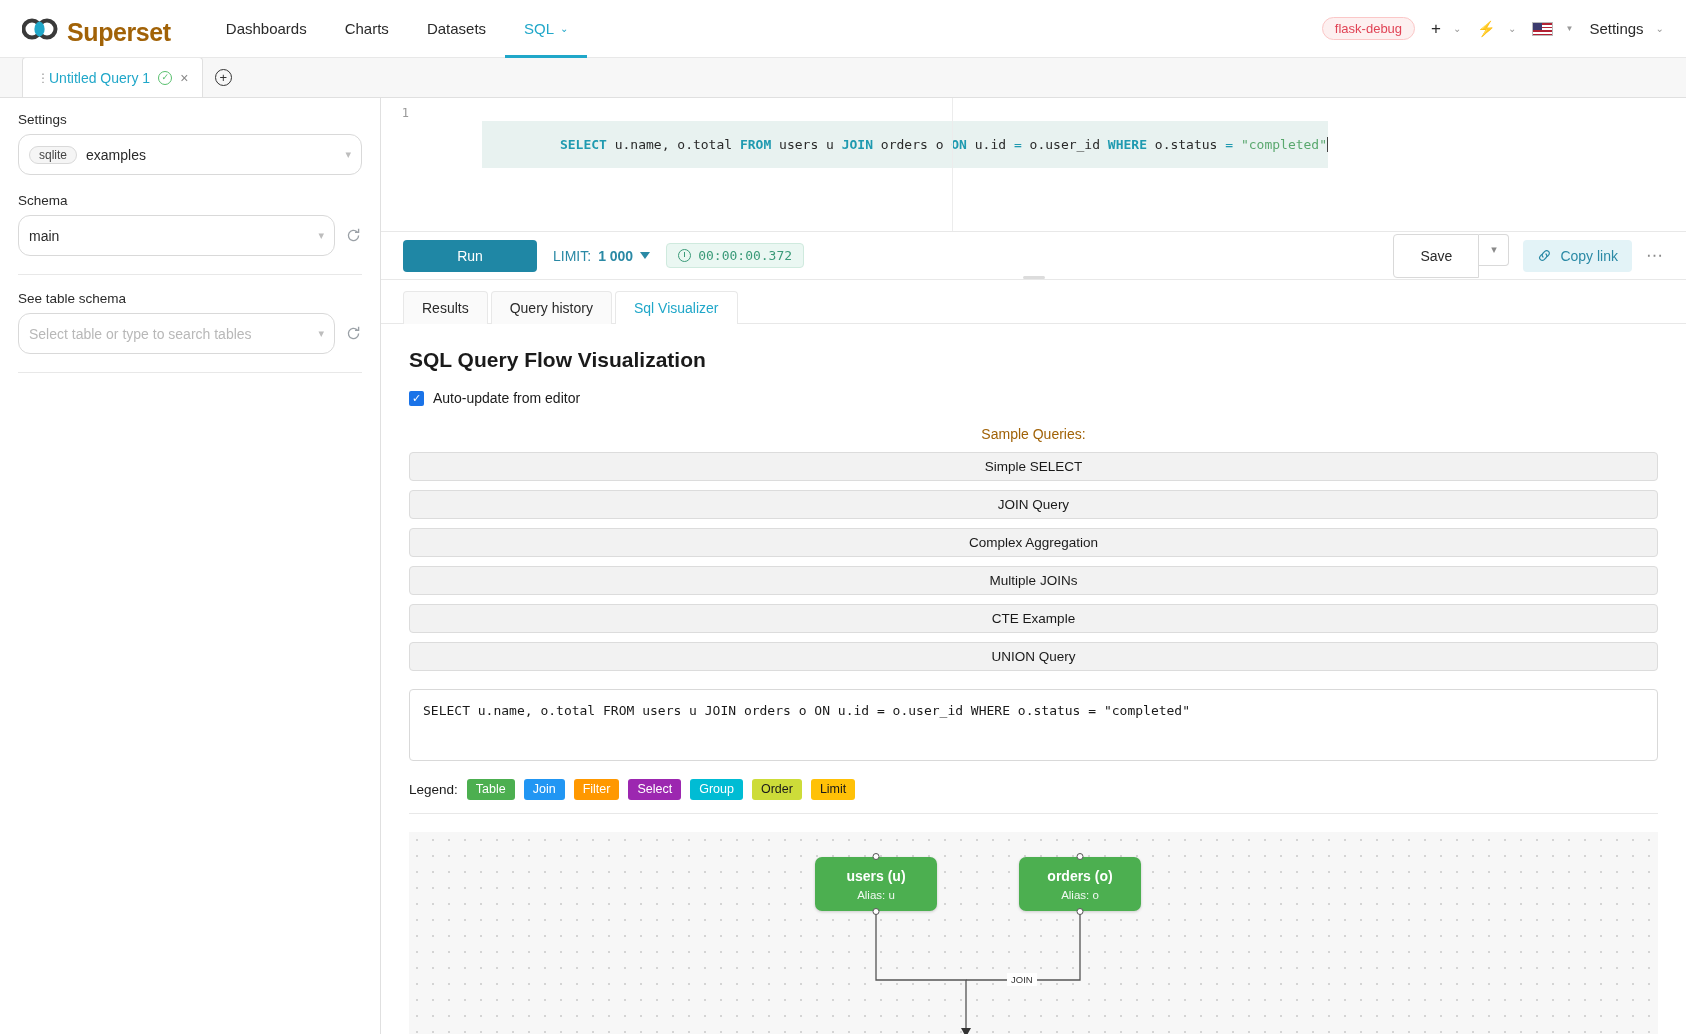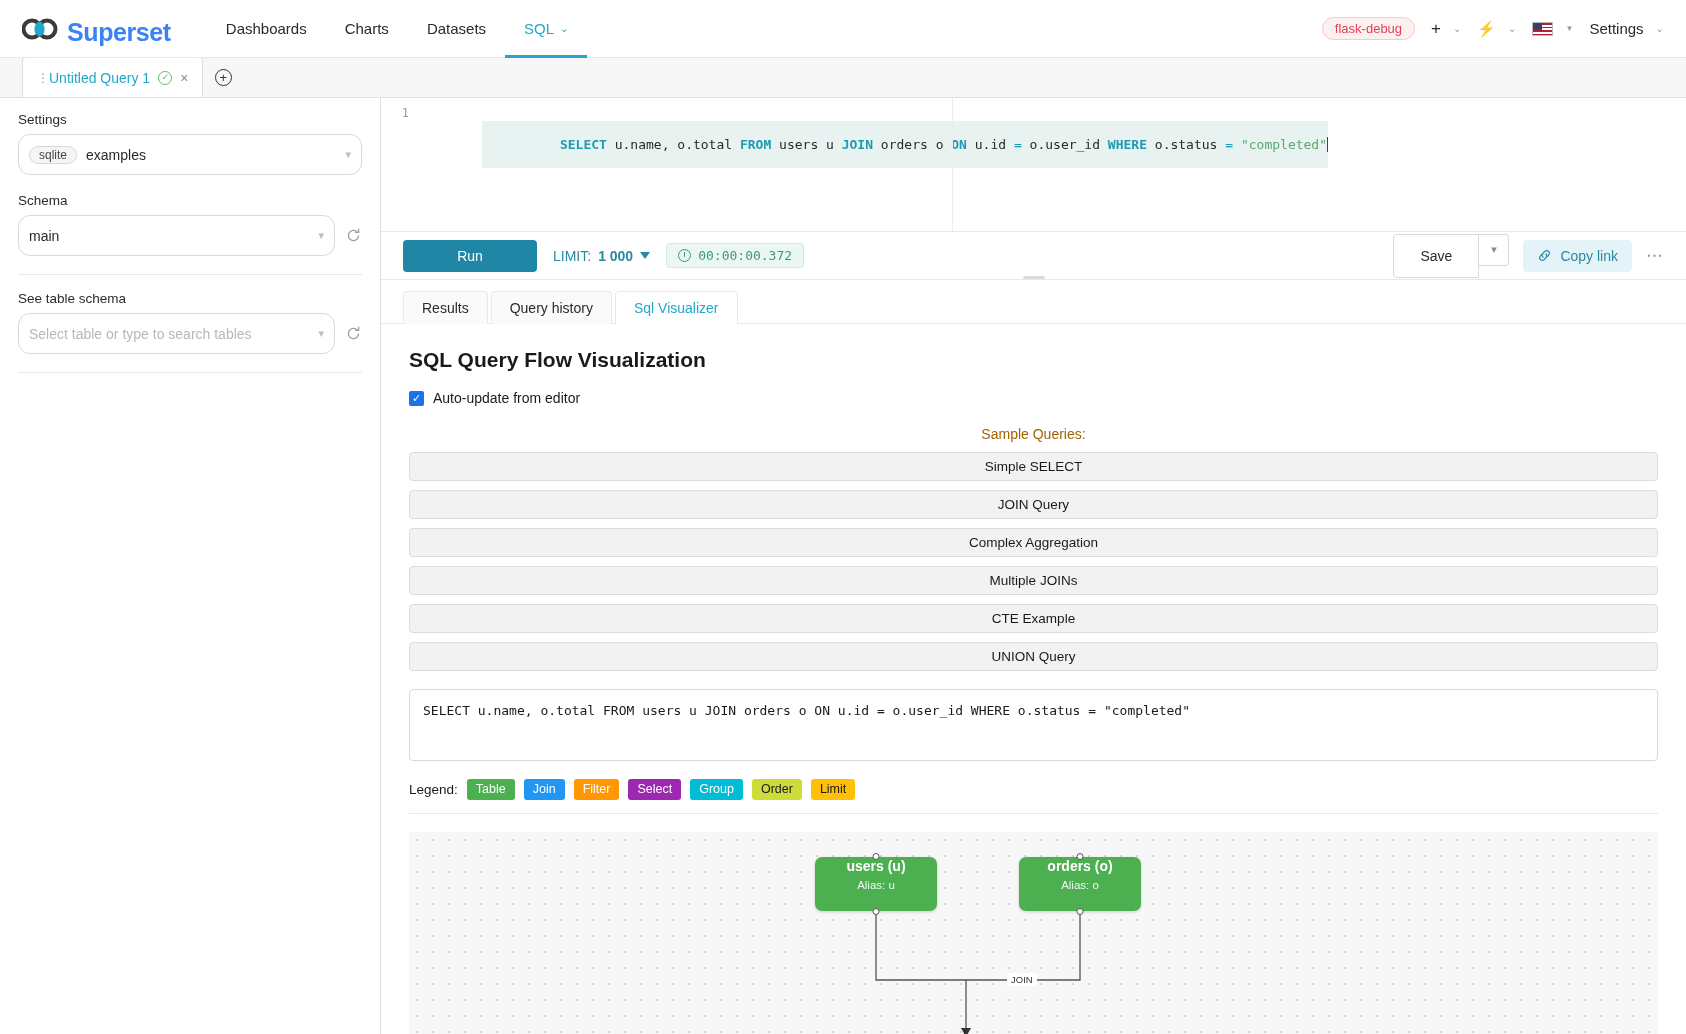--- a/index.html
+++ b/index.html
@@ -20,21 +20,21 @@
     align-items: center;
     padding: 0 22px;
     background: #fff;
     position: relative;
   }
   .brand {
     display: flex; align-items: center; gap: 9px;
     margin-right: 36px;
   }
   .brand-text {
-    font-size: 25px; font-weight: bold; color: #3b82f6;
+    font-size: 25px; font-weight: bold; color: #a16207;
     letter-spacing: -0.4px;
     margin-top: 8px;
   }
   .nav-links { display: flex; align-items: center; gap: 0px; height: 58px; }
   .nav-link {
     font-size: 15px; color: #2a2a2a; padding: 0 19px;
     height: 58px; display: flex; align-items: center; cursor: pointer;
     text-decoration: none;
   }
   .nav-link.active { color: #20a7c9; box-shadow: inset 0 -3px 0 #20a7c9; }
@@ -256,21 +256,21 @@
 
   
   .canvas {
     position: relative; margin-top: 18px; height: 320px; background: #f7f7f7;
     background-image: radial-gradient(#d4d4d4 1px, transparent 1px);
     background-size: 16px 16px; overflow: hidden;
   }
   .node {
     position: absolute; border-radius: 7px; color: #fff;
     display: flex; flex-direction: column; align-items: center;
-    box-shadow: 0 1px 3px rgba(0,0,0,0.18);
+    justify-content: center; box-shadow: 0 1px 3px rgba(0,0,0,0.18);
   }
   .node-title { font-size: 14px; font-weight: bold; line-height: 1.3; }
   .node-sub { font-size: 11.5px; opacity: 0.92; margin-top: 4px; }
   .port {
     position: absolute; width: 7px; height: 7px; border-radius: 50%;
     background: #fff; border: 1.3px solid #555; left: 50%;
     transform: translateX(-50%);
   }
   .port.top { top: -4px; }
   .port.bottom { bottom: -4px; }

